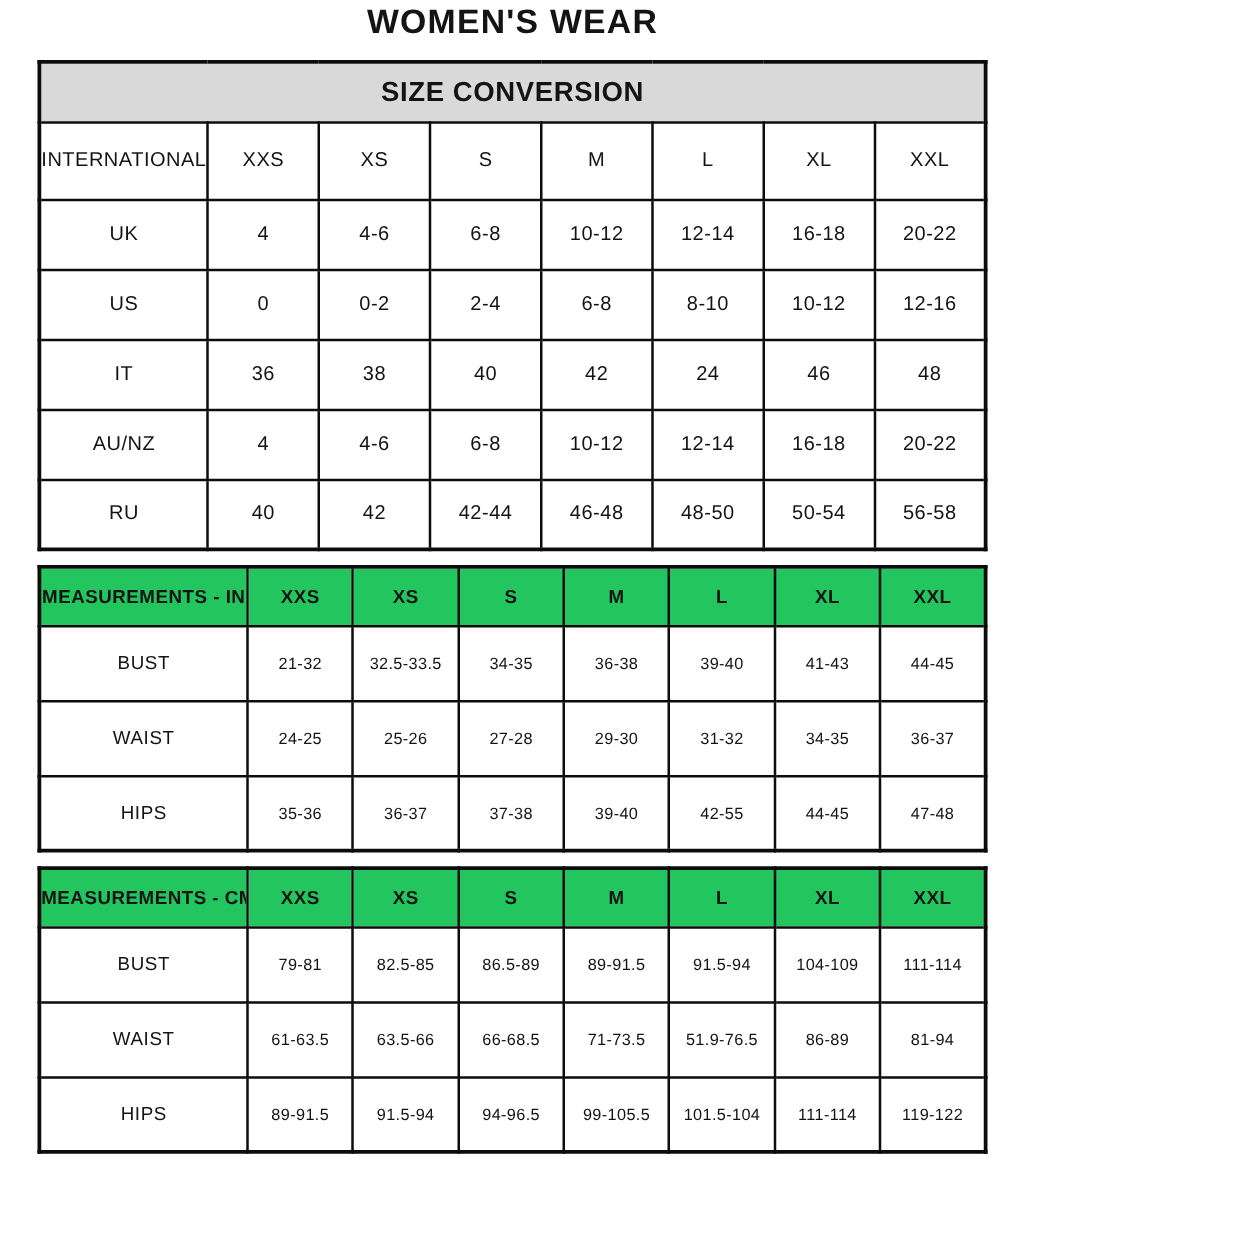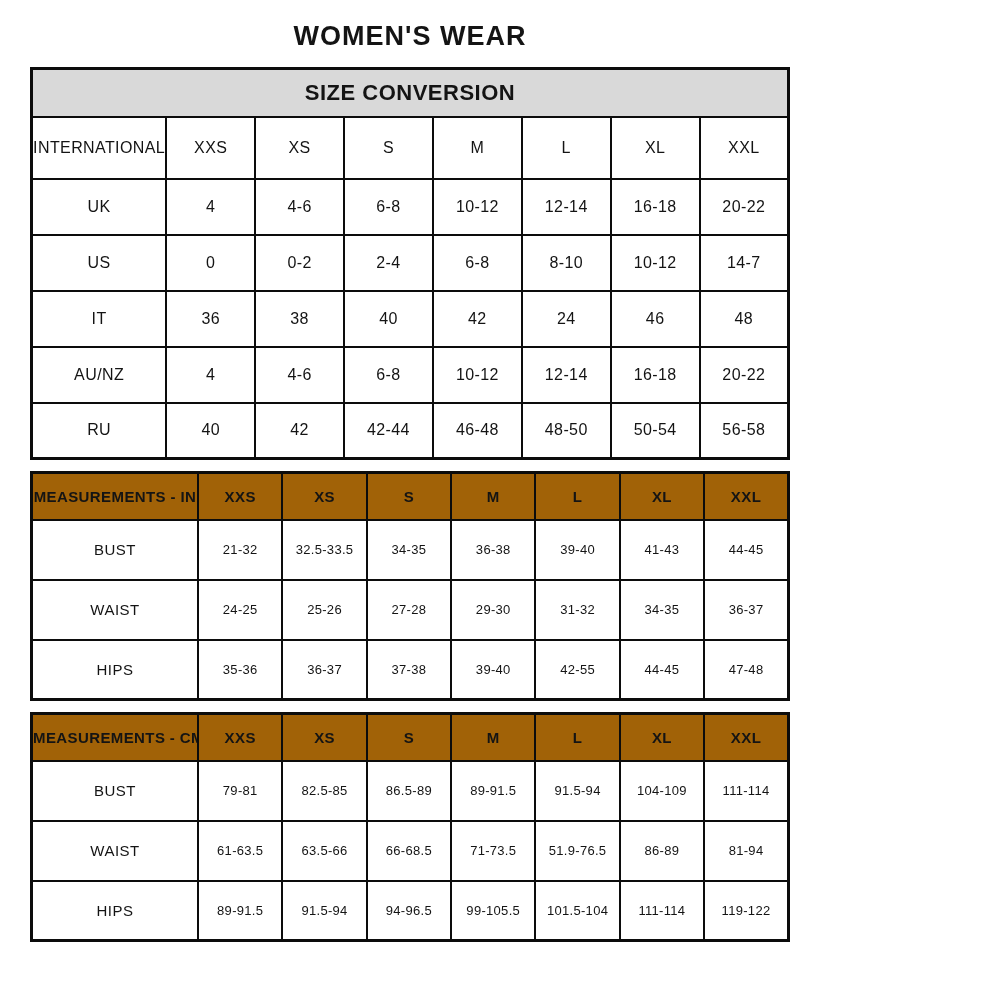--- a/index.html
+++ b/index.html
@@ -2,21 +2,21 @@
 <html><head>
 <meta charset="utf-8">
 <style>
   * { box-sizing: border-box; margin: 0; padding: 0; }
   html, body { width: 1000px; background: #ffffff; }
   body {
     font-family: "Liberation Sans", "DejaVu Sans", sans-serif;
     color: #141414;
     -webkit-font-smoothing: antialiased;
   }
-  .page { width: 820px; height: 1000px; padding: 21px 30px 0 30px; }
+  .page { width: 820px; height: 1000px; padding: 2px 30px 0 30px; }
 
   .title {
     text-align: center;
     font-size: 27px;
     font-weight: 700;
     letter-spacing: 1px;
     color: #141414;
     margin-bottom: 15px;
   }
 
@@ -41,21 +41,21 @@
     height: 48px;
     font-size: 22px;
     font-weight: 700;
     letter-spacing: 0.5px;
   }
   .conv td { height: 56px; font-size: 16px; font-weight: 400; letter-spacing: 0.4px; }
   .conv tr.colhead td { height: 62px; margin-top: 40px; }
 
   
   .meas th {
-    background: #a16207;
+    background: #22c55e;
     height: 47px;
     font-size: 15px;
     font-weight: 700;
     letter-spacing: 0.4px;
   }
   .meas td { height: 60px; font-size: 13px; font-weight: 400; letter-spacing: 0.3px; }
   .meas td.rowlabel { font-size: 15px; letter-spacing: 0.5px; }
 </style>
 </head>
 <body>
@@ -102,21 +102,21 @@
           <td>20-22</td>
         </tr>
         <tr>
           <td class="rowlabel">US</td>
           <td>0</td>
           <td>0-2</td>
           <td>2-4</td>
           <td>6-8</td>
           <td>8-10</td>
           <td>10-12</td>
-          <td>14-7</td>
+          <td>12-16</td>
         </tr>
         <tr>
           <td class="rowlabel">IT</td>
           <td>36</td>
           <td>38</td>
           <td>40</td>
           <td>42</td>
           <td>24</td>
           <td>46</td>
           <td>48</td>

